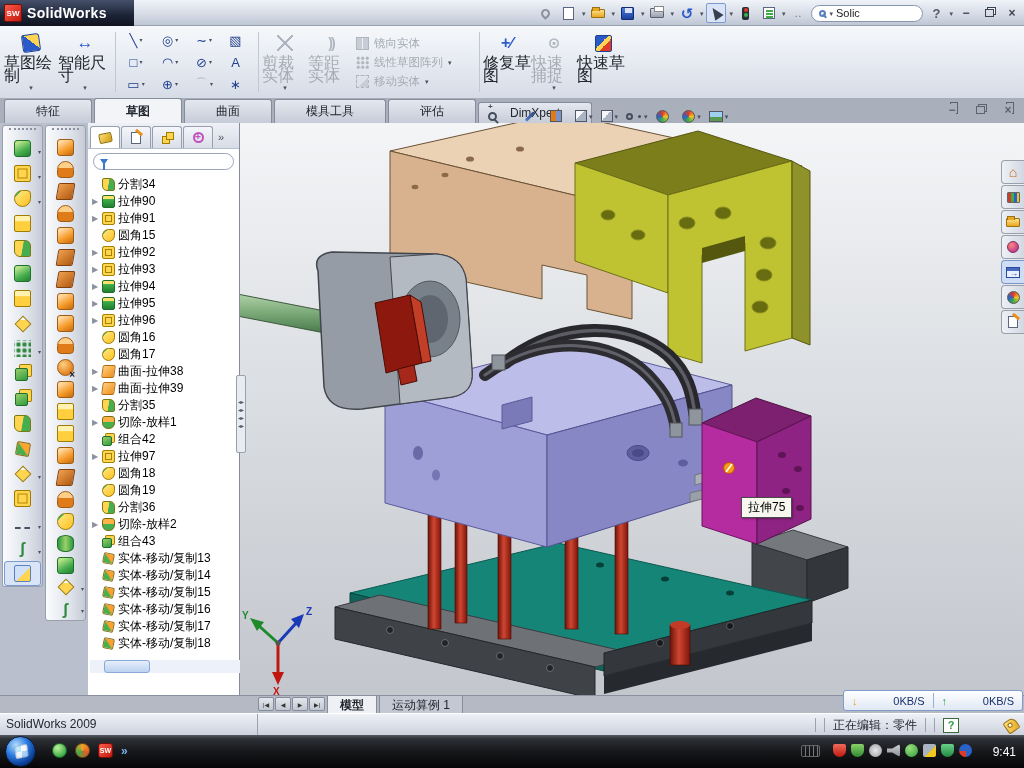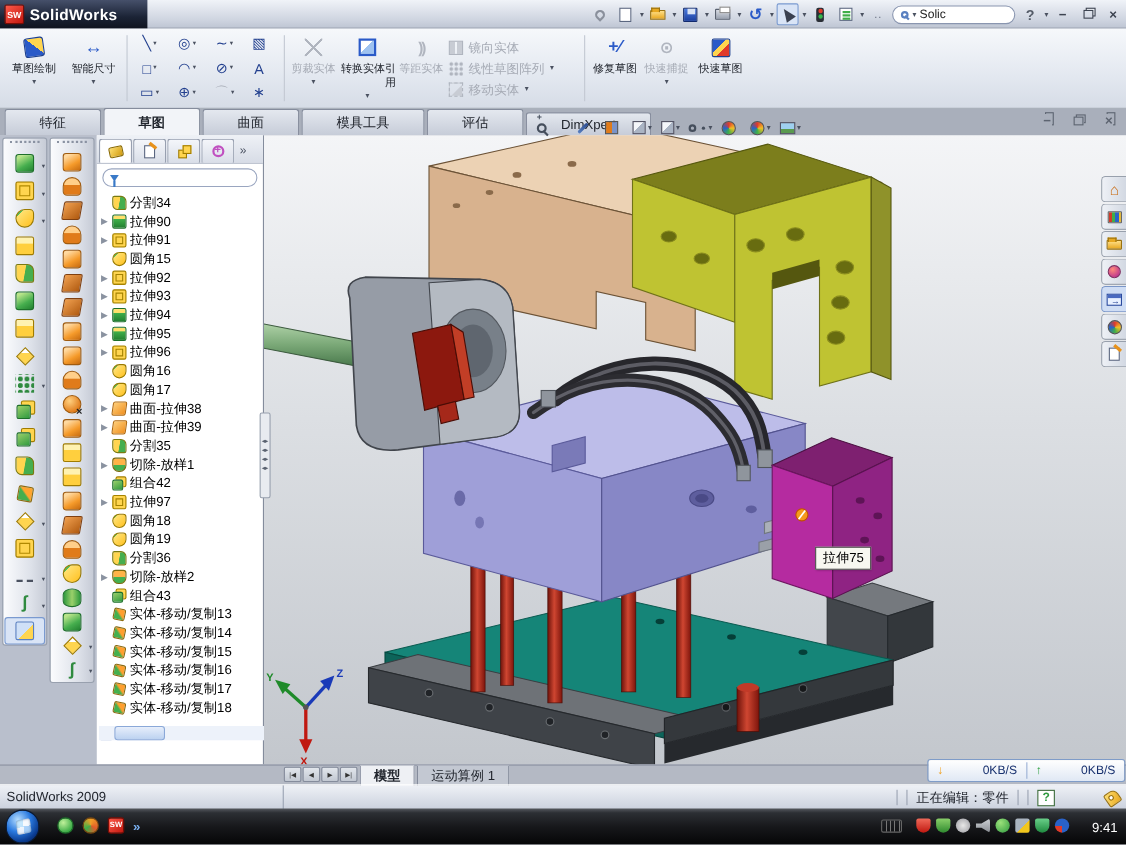--- a/index.html
+++ b/index.html
@@ -43,21 +43,21 @@
   .help-q { color:#555c68; font-size:13px; font-weight:bold; }
   .win-glyph { color:#3c4350; font-size:12px; line-height:1; font-weight:bold; }
   .restore-g { width:9px; height:8px; border:1px solid #3c4350; box-shadow:2px -2px 0 -1px #f0f3f8, 2px -2px 0 0 #3c4350; }
 
   
   #ribbon { position:absolute; left:0; top:26px; width:1024px; height:73px;
     background:linear-gradient(180deg,#f6f8fb,#e3e8f0 60%,#d6dce6); border-bottom:1px solid #a8aeba; }
   #ribbon-inner { position:relative; height:100%; display:flex; align-items:stretch; padding:2px 0 2px 4px; }
   .rsep { width:1px; background:#c2c8d2; margin:4px 3px; }
   .rb { display:flex; flex-direction:column; align-items:center; justify-content:flex-start; padding-top:4px; position:relative; }
-  .rb .rl { font-size:10px; line-height:13px; color:#22262e; text-align:right; margin-top:2px; white-space:pre-wrap; }
+  .rb .rl { font-size:16px; line-height:13px; color:#22262e; text-align:left; margin-top:2px; white-space:pre-wrap; }
   .rb.dis .rl { color:#a6abb5; }
   .rb .dd { margin-top:2px; }
   .ricon { width:22px; height:22px; display:flex; align-items:center; justify-content:center; }
   .ri-sketch { width:18px; height:18px; background:linear-gradient(45deg,#2a5ac8 55%,#ffd54f 55%); border-radius:3px; border:1px solid #1c3f8e; transform:rotate(-8deg); }
   .ri-dim { color:#2a5ac8; font-size:17px; font-weight:bold; }
   .ri-trim { width:16px; height:16px; background:linear-gradient(45deg,transparent 45%,#b0b5bf 45% 55%,transparent 55%),linear-gradient(-45deg,transparent 45%,#b0b5bf 45% 55%,transparent 55%); }
   .ri-convert { width:16px; height:16px; border:2px solid #2a5ac8; background:linear-gradient(135deg,#fff 45%,#9ec2f0 45%); }
   .ri-offset { color:#b0b5bf; font-size:14px; font-weight:bold; letter-spacing:-2px; }
   .ri-repair { color:#2a5ac8; font-size:16px; font-weight:bold; }
   .ri-snap { color:#b0b5bf; font-size:15px; font-weight:bold; }
@@ -381,27 +381,20 @@
           </span>
         </div>
       <div class="rsep"></div>
       <div class="rb dis" style="width:46px">
         <span class="ricon">
             <span class="ri-trim"></span>
           </span>
         <span class="rl">剪裁实体</span>
           <span class="dd">▾</span>
       </div>
-      <div class="rb" style="width:52px">
-        <span class="ricon">
-            <span class="ri-convert"></span>
-          </span>
-        <span class="rl">转换实体引用</span>
-          <span class="dd">▾</span>
-      </div>
       <div class="rb dis" style="width:46px">
         <span class="ricon">
             <span class="ri-offset">))</span>
           </span>
         <span class="rl">等距实体</span>
       </div>
       <div class="rstack" style="width:122px">
         <div class="rrow">
             <span class="si si-mirror"></span>
             <span>镜向实体</span>

